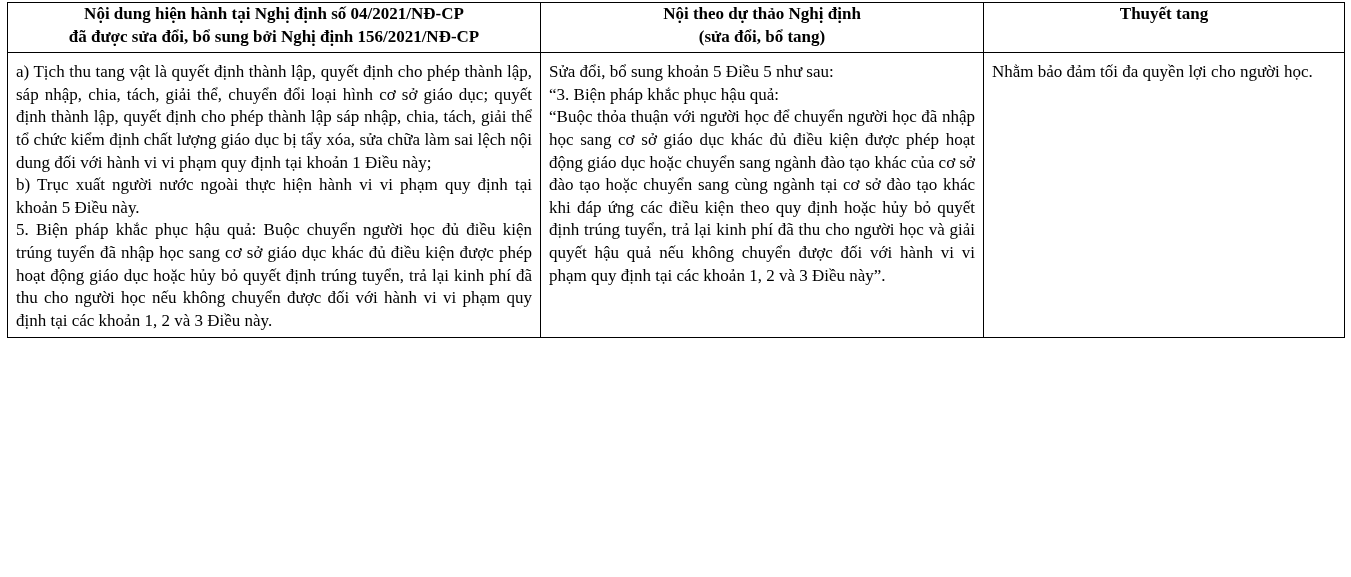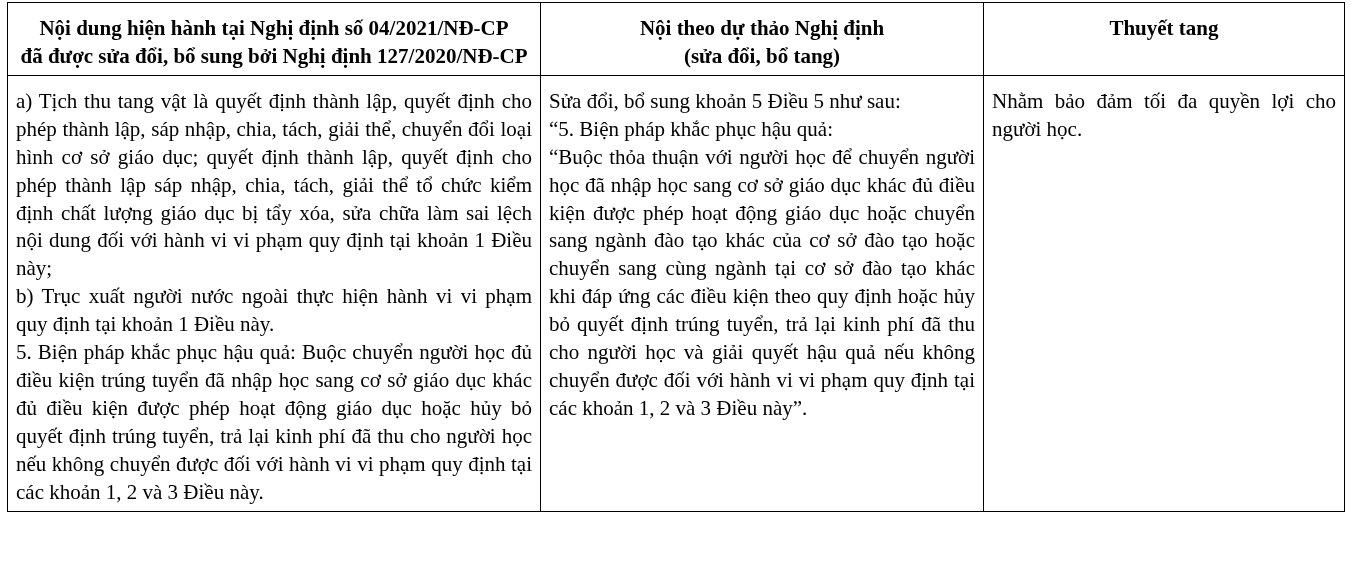--- a/index.html
+++ b/index.html
@@ -24,22 +24,22 @@
     border-collapse: collapse;
     table-layout: fixed;
     width: 1337px;
     margin-left: 7px;
     margin-top: 2px;
   }
   table.doc-table td,
   table.doc-table th {
     border: 1.4px solid #000000;
     vertical-align: top;
-    padding: 12px 8px 4px 8px;
-    font-size: 21px;
+    padding: 0 8px 4px 8px;
+    font-size: 17px;
     line-height: 1.33;
     font-family: "Liberation Serif", serif;
   }
   thead th {
     text-align: center;
     font-weight: bold;
     vertical-align: middle;
     padding-top: 6px;
     padding-bottom: 6px;
     font-size: 19.5px;
@@ -47,21 +47,21 @@
   }
   col.c1 { width: 533px; }
   col.c2 { width: 443px; }
   col.c3 { width: 361px; }
   .cell-text p {
     margin: 0;
     text-align: justify;
     text-justify: inter-word;
   }
   .cell-text p.first {
-    margin-top: 0;
+    margin-top: 8px;
   }
   .mid-cell {
     vertical-align: middle;
   }
   .mid-cell p {
     text-align: justify;
   }
   .col3-cell p {
     text-align: justify;
     font-family: Liberation Serif, serif;
@@ -78,41 +78,41 @@
   <table class="doc-table">
     <colgroup>
       <col class="c1">
       <col class="c2">
       <col class="c3">
     </colgroup>
     <thead>
       <tr>
         <th>
           <span class="head-line">Nội dung hiện hành tại Nghị định số 04/2021/NĐ-CP</span>
-          <span class="head-line">đã được sửa đổi, bổ sung bởi Nghị định 127/2020/NĐ-CP</span>
+          <span class="head-line">đã được sửa đổi, bổ sung bởi Nghị định 156/2021/NĐ-CP</span>
         </th>
         <th>
           <span class="head-line">Nội theo dự thảo Nghị định</span>
           <span class="head-line">(sửa đổi, bổ tang)</span>
         </th>
         <th>
           <span class="head-line">Thuyết tang</span>
         </th>
       </tr>
     </thead>
     <tbody>
       <tr>
         <td class="cell-text">
           <p class="first">a) Tịch thu tang vật là quyết định thành lập, quyết định cho phép thành lập, sáp nhập, chia, tách, giải thể, chuyển đổi loại hình cơ sở giáo dục; quyết định thành lập, quyết định cho phép thành lập sáp nhập, chia, tách, giải thể tổ chức kiểm định chất lượng giáo dục bị tẩy xóa, sửa chữa làm sai lệch nội dung đối với hành vi vi phạm quy định tại khoản 1 Điều này;</p>
-          <p>b) Trục xuất người nước ngoài thực hiện hành vi vi phạm quy định tại khoản 1 Điều này.</p>
+          <p>b) Trục xuất người nước ngoài thực hiện hành vi vi phạm quy định tại khoản 5 Điều này.</p>
           <p>5. Biện pháp khắc phục hậu quả: Buộc chuyển người học đủ điều kiện trúng tuyển đã nhập học sang cơ sở giáo dục khác đủ điều kiện được phép hoạt động giáo dục hoặc hủy bỏ quyết định trúng tuyển, trả lại kinh phí đã thu cho người học nếu không chuyển được đối với hành vi vi phạm quy định tại các khoản 1, 2 và 3 Điều này.</p>
         </td>
         <td class="cell-text mid-cell">
           <p class="first">Sửa đổi, bổ sung khoản 5 Điều 5 như sau:</p>
-          <p>“5. Biện pháp khắc phục hậu quả:</p>
+          <p>“3. Biện pháp khắc phục hậu quả:</p>
           <p>“Buộc thỏa thuận với người học để chuyển người học đã nhập học sang cơ sở giáo dục khác đủ điều kiện được phép hoạt động giáo dục hoặc chuyển sang ngành đào tạo khác của cơ sở đào tạo hoặc chuyển sang cùng ngành tại cơ sở đào tạo khác khi đáp ứng các điều kiện theo quy định hoặc hủy bỏ quyết định trúng tuyển, trả lại kinh phí đã thu cho người học và giải quyết hậu quả nếu không chuyển được đối với hành vi vi phạm quy định tại các khoản 1, 2 và 3 Điều này”.</p>
         </td>
         <td class="cell-text mid-cell col3-cell">
           <p class="first">Nhằm bảo đảm tối đa quyền lợi cho người học.</p>
         </td>
       </tr>
     </tbody>
   </table>
 
 </div>

